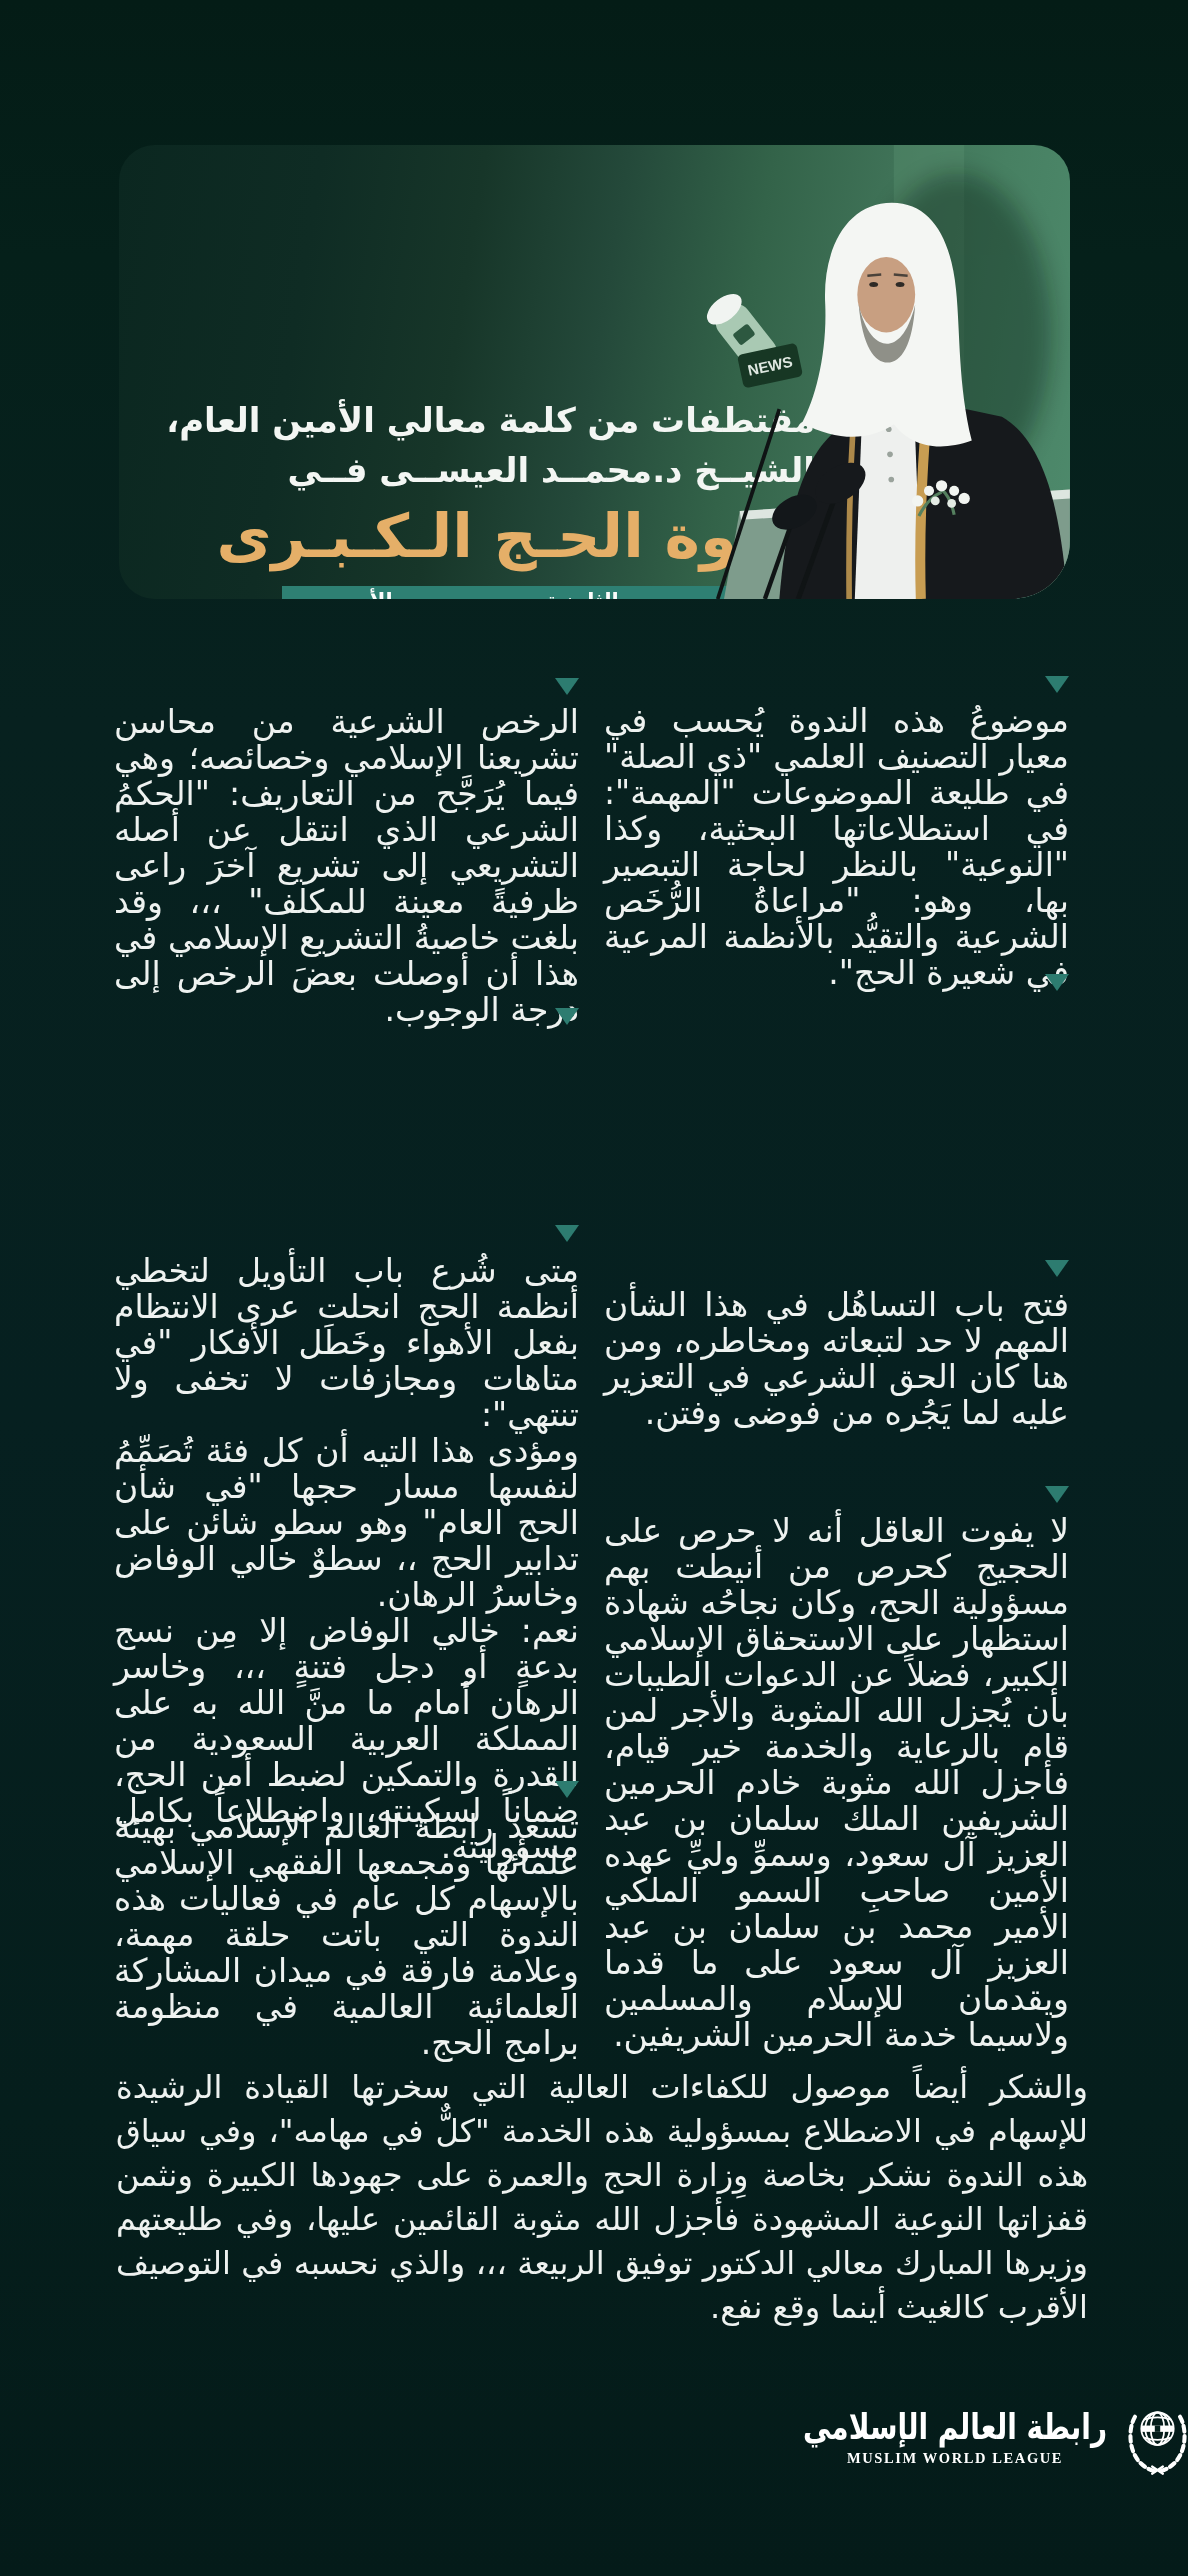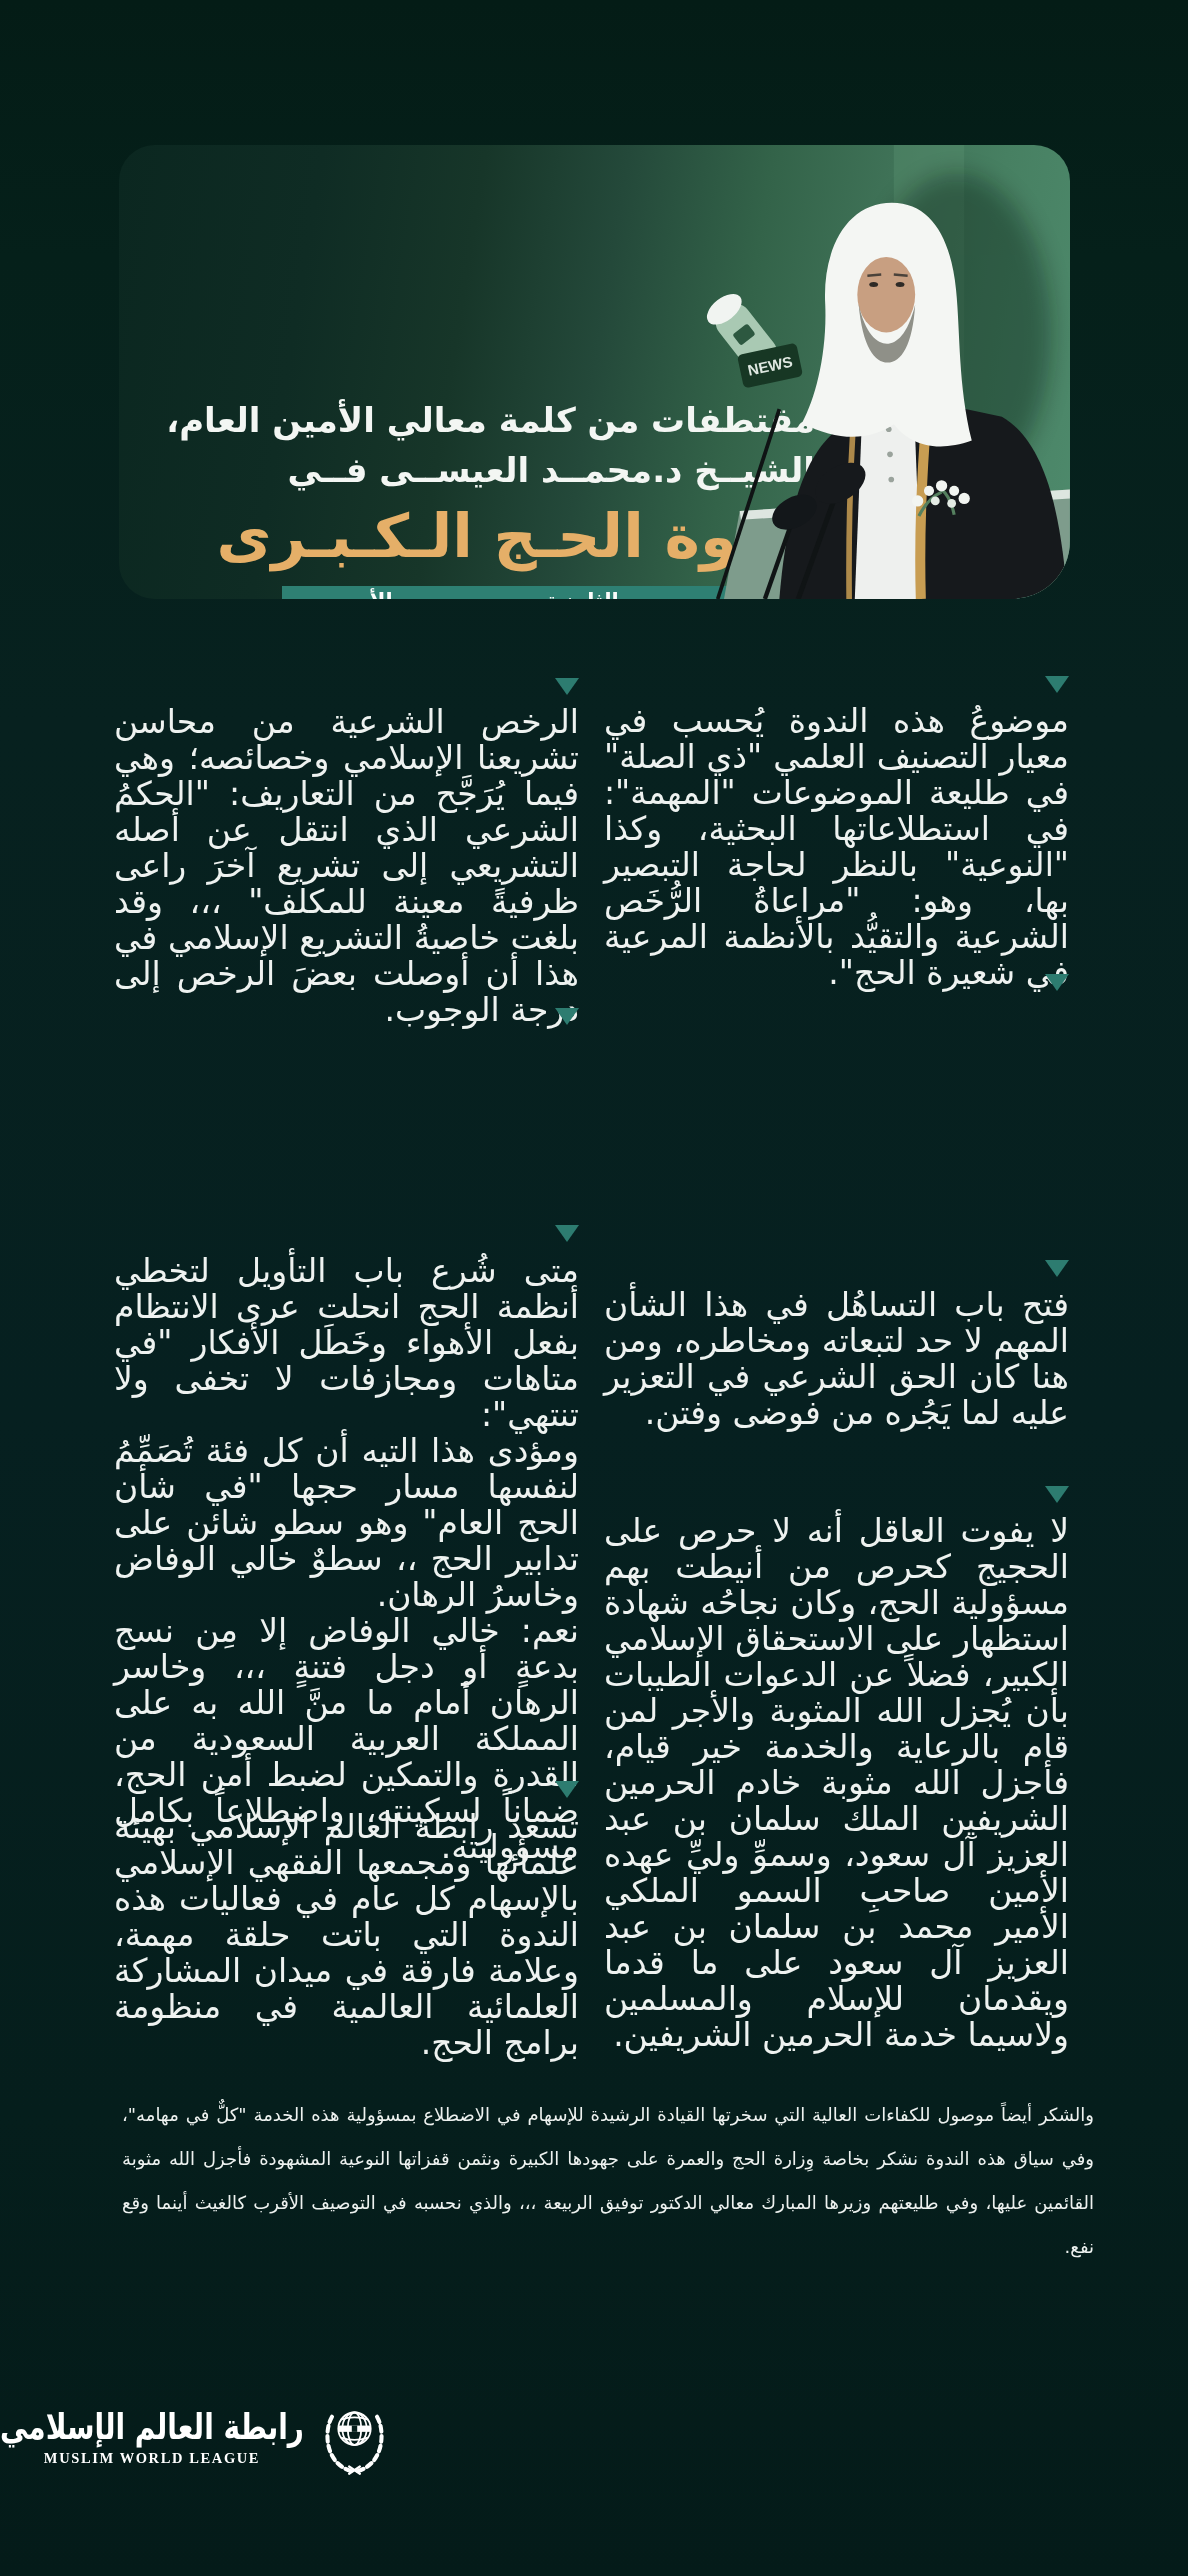--- a/index.html
+++ b/index.html
@@ -25,27 +25,27 @@
     padding:0 21.4px;box-sizing:border-box;white-space:nowrap;z-index:2;
   }
   .photo{position:absolute;right:0;top:0;width:365px;height:454px;z-index:3;}
   
   .tri{position:absolute;width:0;height:0;border-left:12px solid transparent;border-right:12px solid transparent;border-top:17.6px solid #2d7c70;}
   .para{
     position:absolute;width:465px;direction:rtl;text-align:justify;
     font-size:33px;line-height:36px;color:#eef2f0;white-space:pre-line;
   }
   .closing{
-    position:absolute;left:122px;top:2065px;width:972px;direction:rtl;text-align:justify;
-    font-size:18px;line-height:44px;color:#eef2f0;margin-top:28px;
+    position:absolute;left:116px;top:2065px;width:972px;direction:rtl;text-align:justify;
+    font-size:32px;line-height:44px;color:#eef2f0;
   }
   
   .footer{
     position:absolute;left:0;top:2376px;width:1189px;height:126px;
-    display:flex;align-items:center;justify-content:flex-start;gap:19px;
+    display:flex;align-items:center;justify-content:flex-end;gap:19px;
   }
   .logo-texts{display:flex;flex-direction:column;align-items:center;gap:6.3px;}
   .logo-ar{direction:rtl;font-size:28px;font-weight:700;color:#ffffff;white-space:nowrap;transform:scaleY(1.25);letter-spacing:0.6px;}
   .logo-en{font-family:"Liberation Serif","DejaVu Serif",serif;font-size:14.5px;font-weight:700;letter-spacing:1.6px;color:#ffffff;white-space:nowrap;}
 </style>
 </head>
 <body>
 
 <div class="canvas">
 

